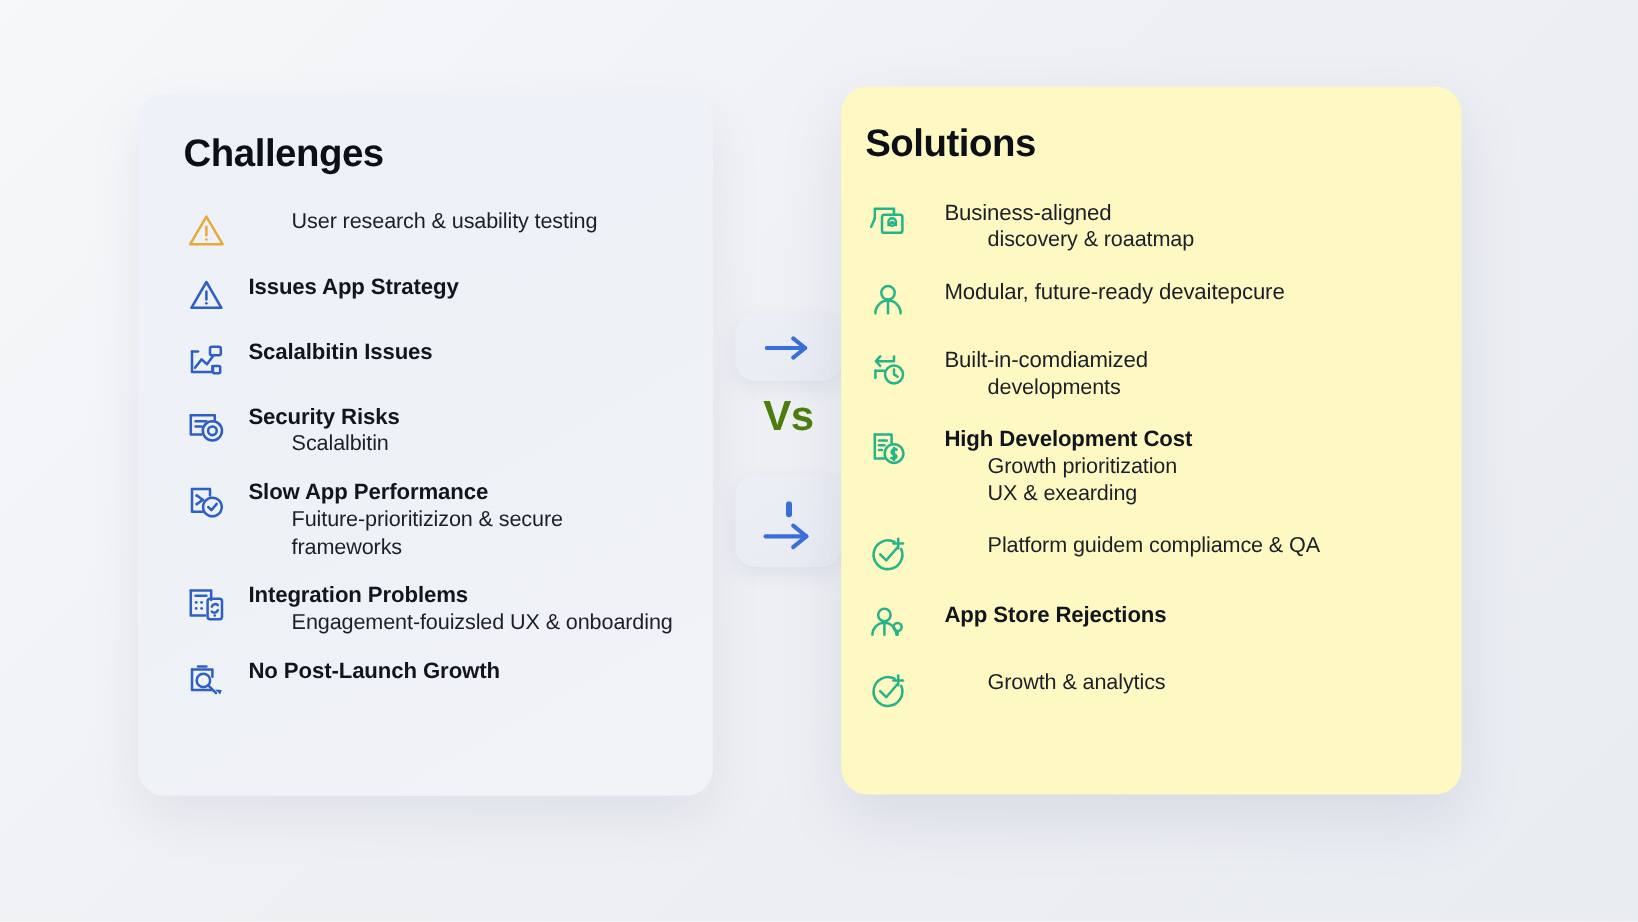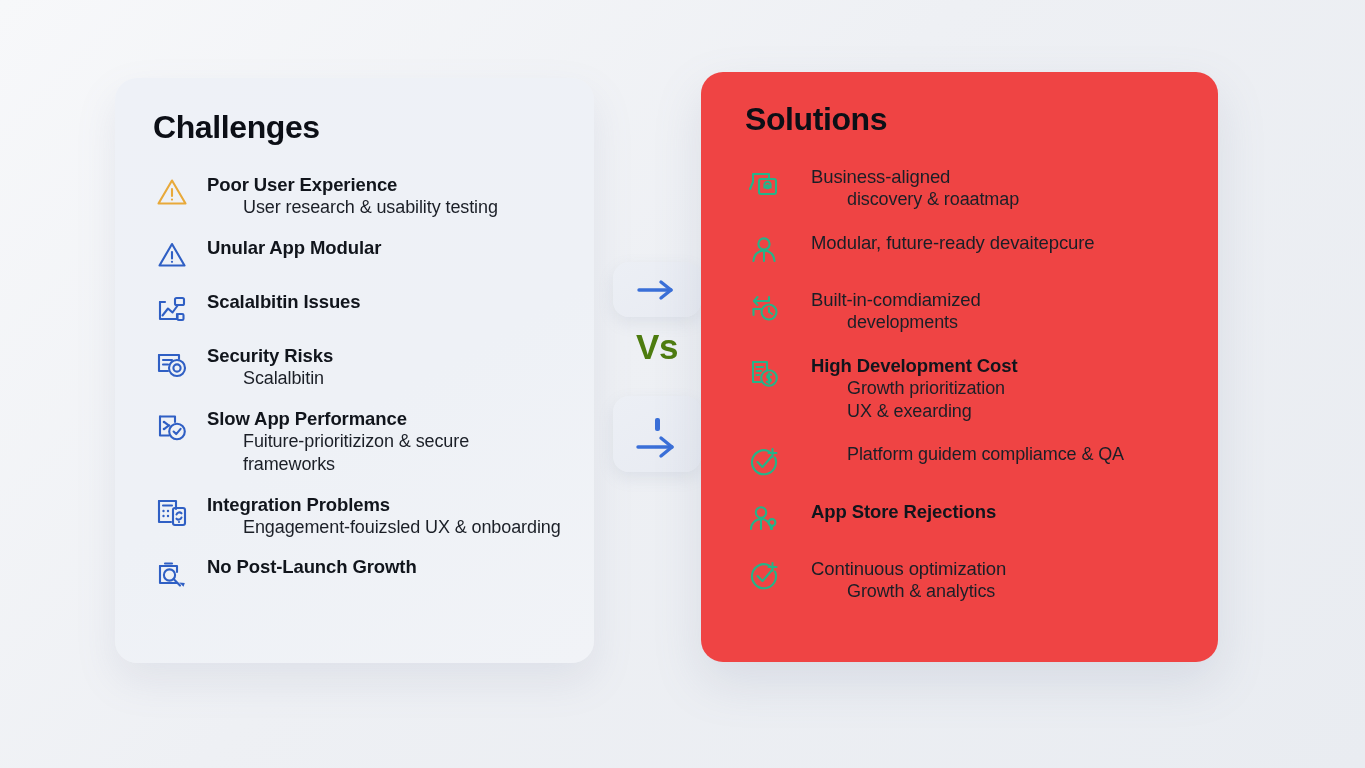--- a/index.html
+++ b/index.html
@@ -36,23 +36,23 @@
     background: linear-gradient(150deg, #eef1f7 0%, #eef1f6 55%, #f1f3f7 100%);
     box-shadow: 0 18px 40px rgba(120, 132, 160, 0.13);
     padding: 32px 30px 0 38px;
   }
 
   .panel-solutions {
     left: 701px;
     top: 72px;
     width: 517px;
     height: 590px;
-    background: #ef4444;
+    background: #fef9c3;
     box-shadow: 0 20px 48px rgba(120, 132, 160, 0.17);
-    padding: 30px 26px 0 44px;
+    padding: 30px 26px 0 20px;
   }
 
   .panel-title {
     font-size: 32px;
     font-weight: 700;
     color: #0c0f16;
     letter-spacing: -0.4px;
     margin: 0 0 26px 0;
     line-height: 1.1;
   }
@@ -157,35 +157,34 @@
 
     <div class="row">
       <span class="row-icon">
         <svg viewBox="0 0 38 38" fill="none" stroke="#e8a93a" stroke-width="2.1" stroke-linecap="round" stroke-linejoin="round">
           <path d="M19 7.5 L32.5 30.5 L5.5 30.5 Z"></path>
           <path d="M19 16 L19 23"></path>
           <circle cx="19" cy="26.6" r="1.1" fill="#e8a93a" stroke="none"></circle>
         </svg>
       </span>
       <div class="row-text">
-        <div class="row-title">Poor User Experience</div>
         <div class="row-sub">User research &amp; usability testing</div>
       </div>
     </div>
 
     <div class="row">
       <span class="row-icon">
         <svg viewBox="0 0 38 38" fill="none" stroke="#2f5fc4" stroke-width="2.1" stroke-linecap="round" stroke-linejoin="round">
           <path d="M19 8 L31.5 29.5 L6.5 29.5 Z"></path>
           <path d="M19 16 L19 22.5"></path>
           <circle cx="19" cy="25.8" r="1.1" fill="#2f5fc4" stroke="none"></circle>
         </svg>
       </span>
       <div class="row-text">
-        <div class="row-title">Unular App Modular</div>
+        <div class="row-title">Issues App Strategy</div>
       </div>
     </div>
 
     <div class="row">
       <span class="row-icon">
         <svg viewBox="0 0 38 38" fill="none" stroke="#2f5fc4" stroke-width="2.1" stroke-linecap="round" stroke-linejoin="round">
           <path d="M7 12 L7 29 L24 29"></path>
           <path d="M7 12 L12 12"></path>
           <path d="M24 29 L24 24"></path>
           <path d="M9.5 25.5 L15 18.5 L19.5 22.5 L25 15"></path>
@@ -398,19 +397,18 @@
     <div class="row">
       <span class="row-icon">
         <svg viewBox="0 0 38 38" fill="none" stroke="#25b489" stroke-width="2.1" stroke-linecap="round" stroke-linejoin="round">
           <path d="M30 14.5 A12 12 0 1 1 24.5 8.6"></path>
           <path d="M12.5 19 L17.5 24 L27 13"></path>
           <path d="M27.5 6 L27.5 14"></path>
           <path d="M23.5 10 L31.5 10"></path>
         </svg>
       </span>
       <div class="row-text">
-        <div class="row-title light">Continuous optimization</div>
         <div class="row-sub">Growth &amp; analytics</div>
       </div>
     </div>
   </section>
 
 </div>
 
 </body></html>

